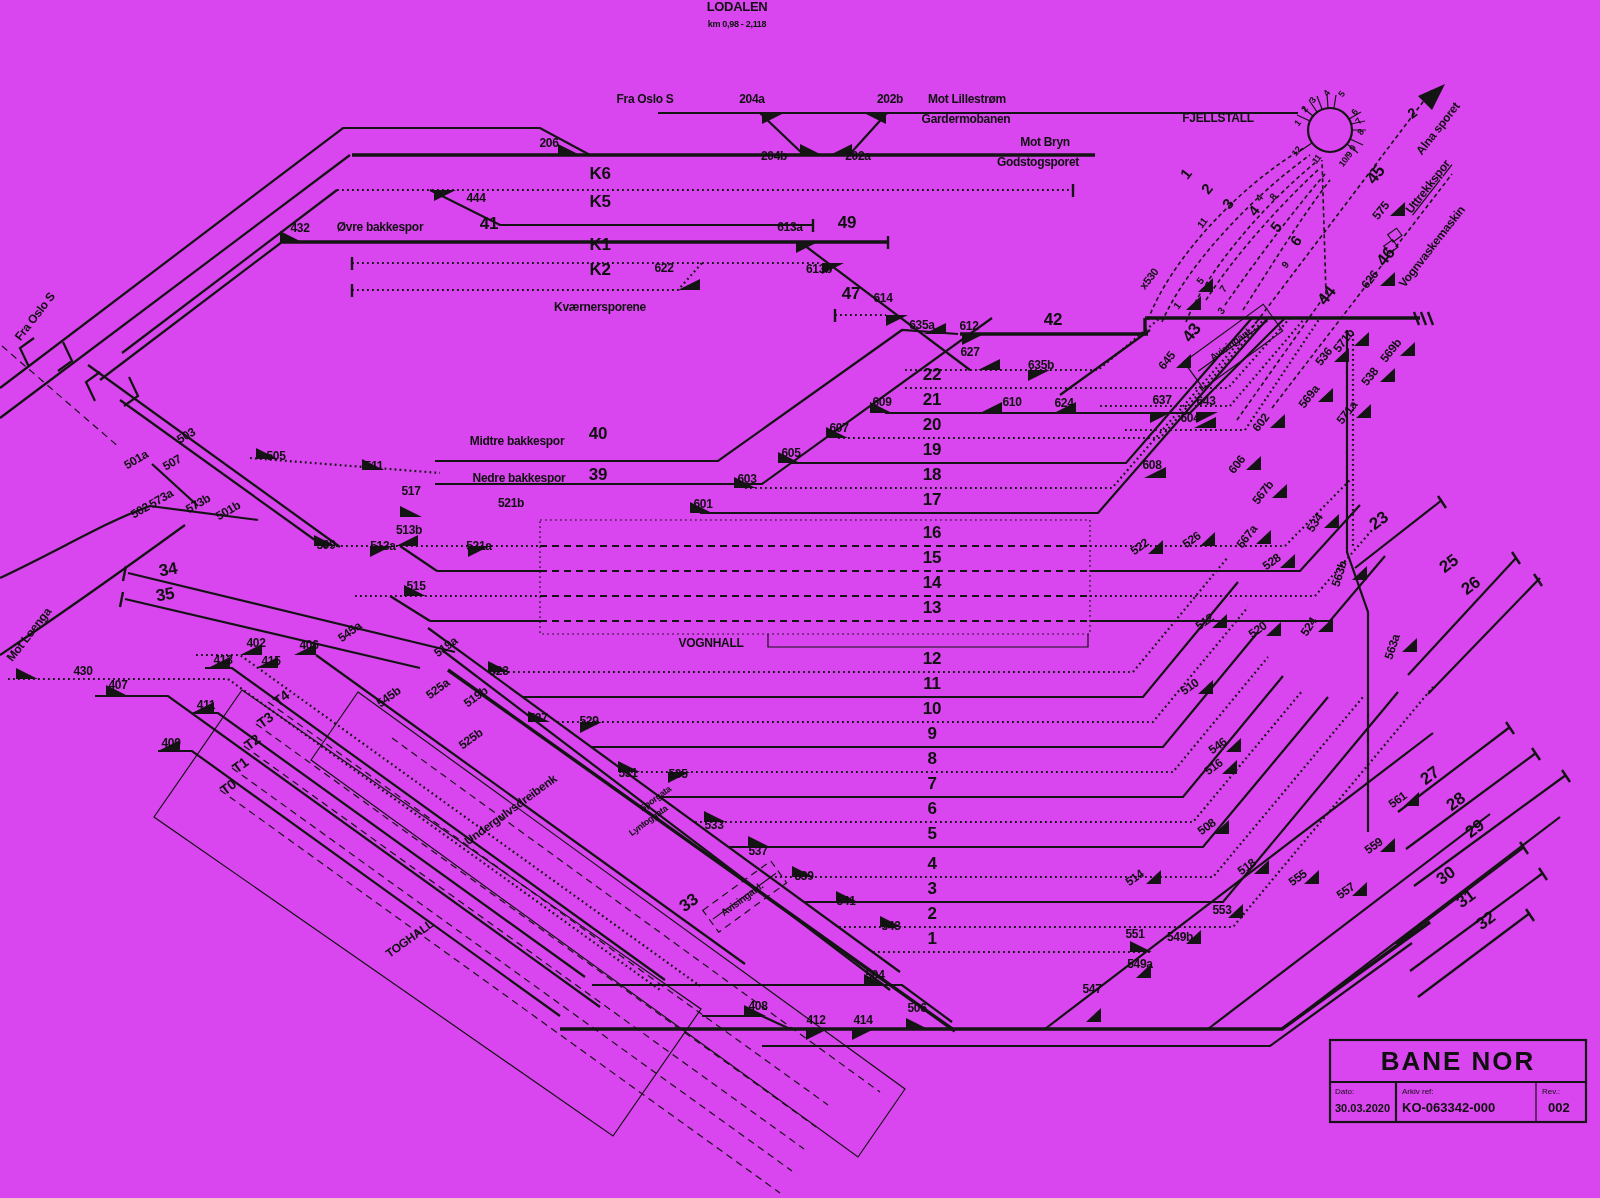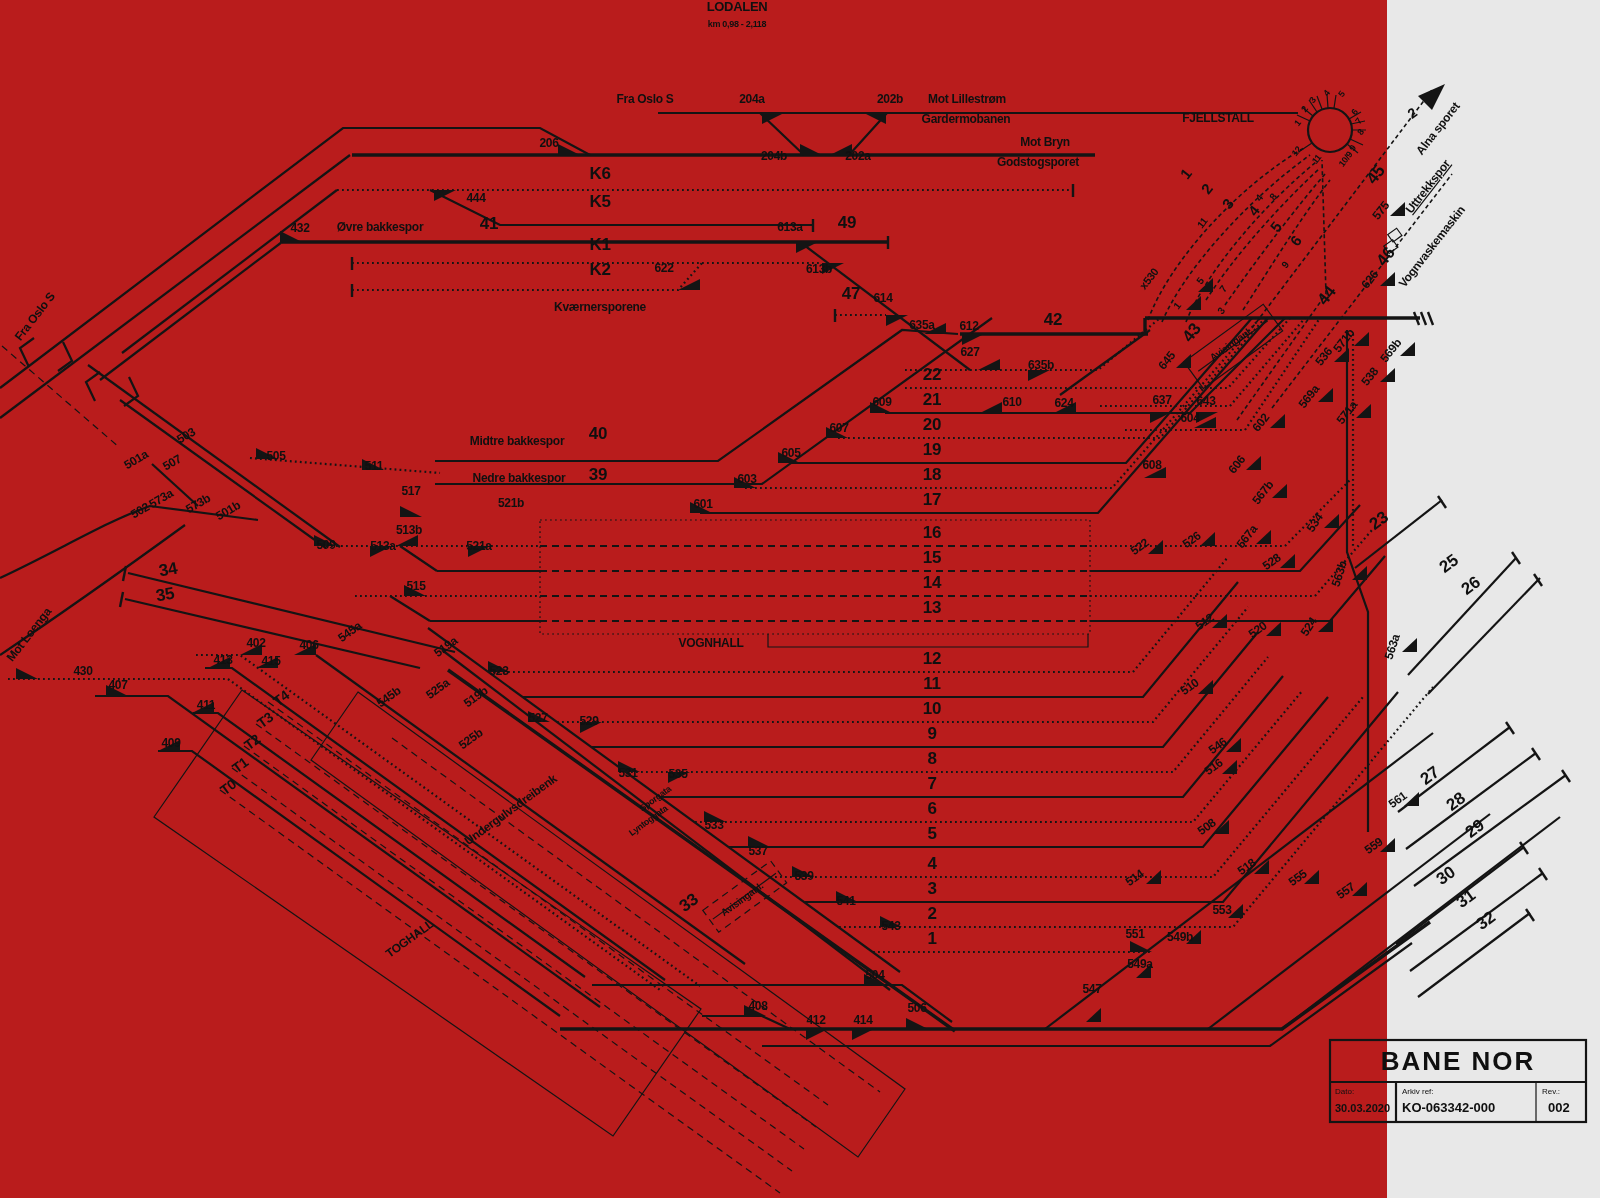--- a/index.html
+++ b/index.html
@@ -1,16 +1,16 @@
 <!DOCTYPE html>
 <html><head>
 <meta charset="utf-8">
 <style>
   html,body{margin:0;padding:0;background:#e8e8e8;}
-  .page{width:1387px;height:1198px;background:#b91c1c;position:relative;font-family:"Liberation Sans",sans-serif;}
+  .page{width:1600px;height:1198px;background:#d946ef;position:relative;font-family:"Liberation Sans",sans-serif;}
   svg{display:block;}
   .s1{stroke:#141414;stroke-width:1.2;fill:none;}
   .s2{stroke:#141414;stroke-width:2.2;fill:none;}
   .s3{stroke:#141414;stroke-width:3.4;fill:none;}
   .dot{stroke-dasharray:1.8 3.2;}
   .dash{stroke-dasharray:7 5;}
   .fdash{stroke-dasharray:4 3;stroke-width:1.6;}
   .lbl{fill:#101010;font-family:"Liberation Sans",sans-serif;font-weight:700;text-anchor:middle;letter-spacing:-0.3px;}
   .und{text-decoration:underline;}
   .wedge{fill:#141414;stroke:none;}

